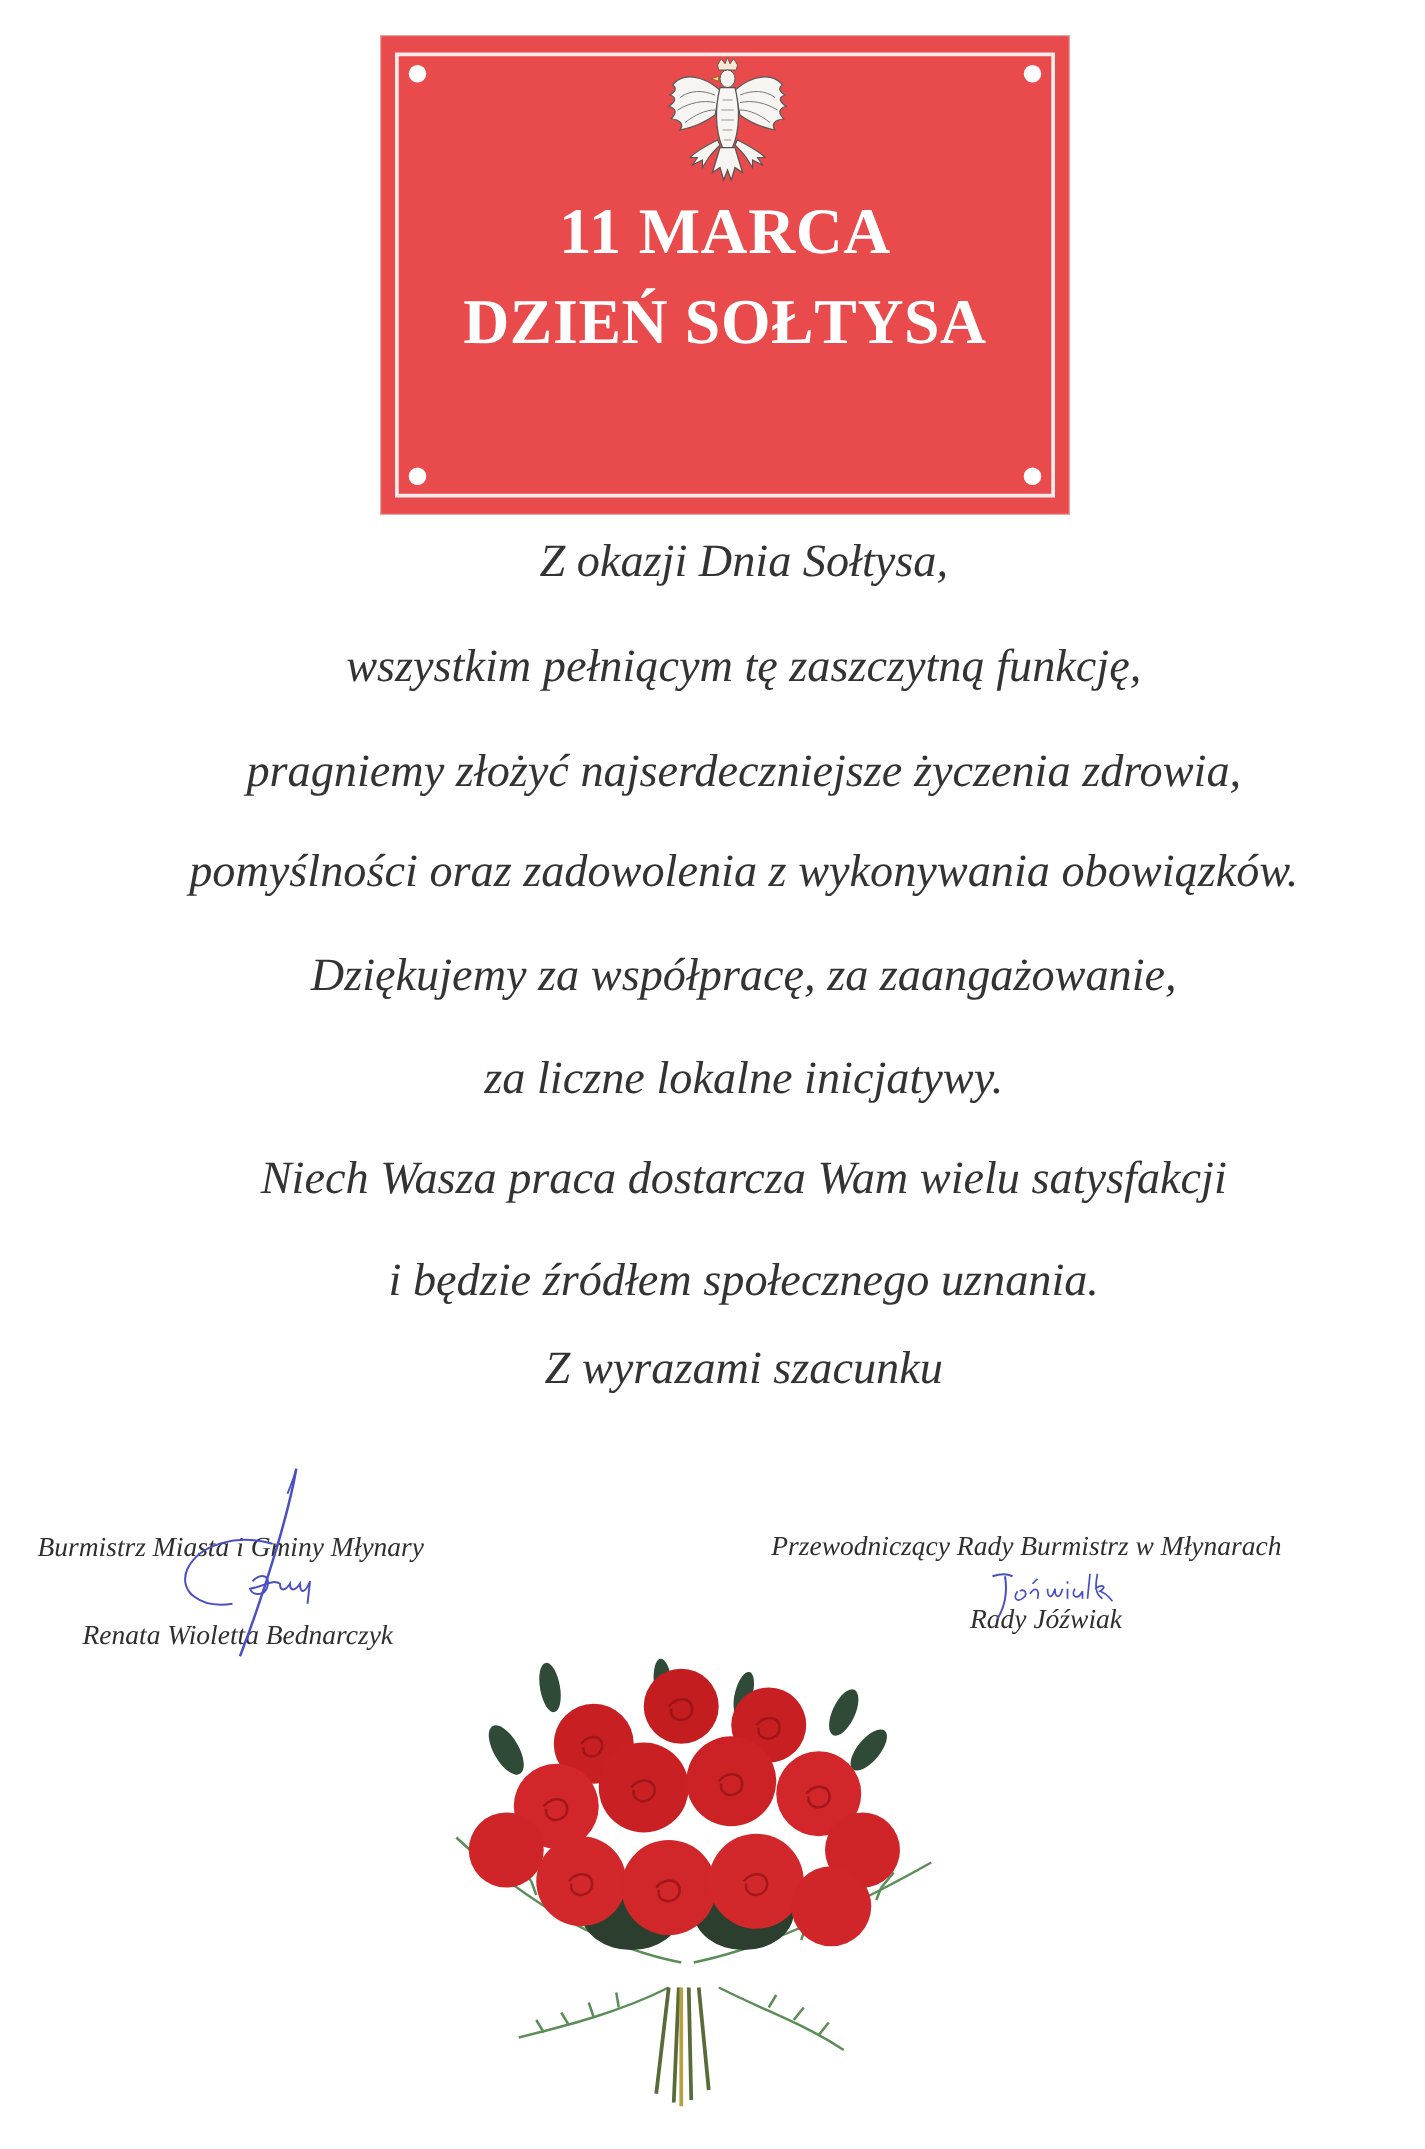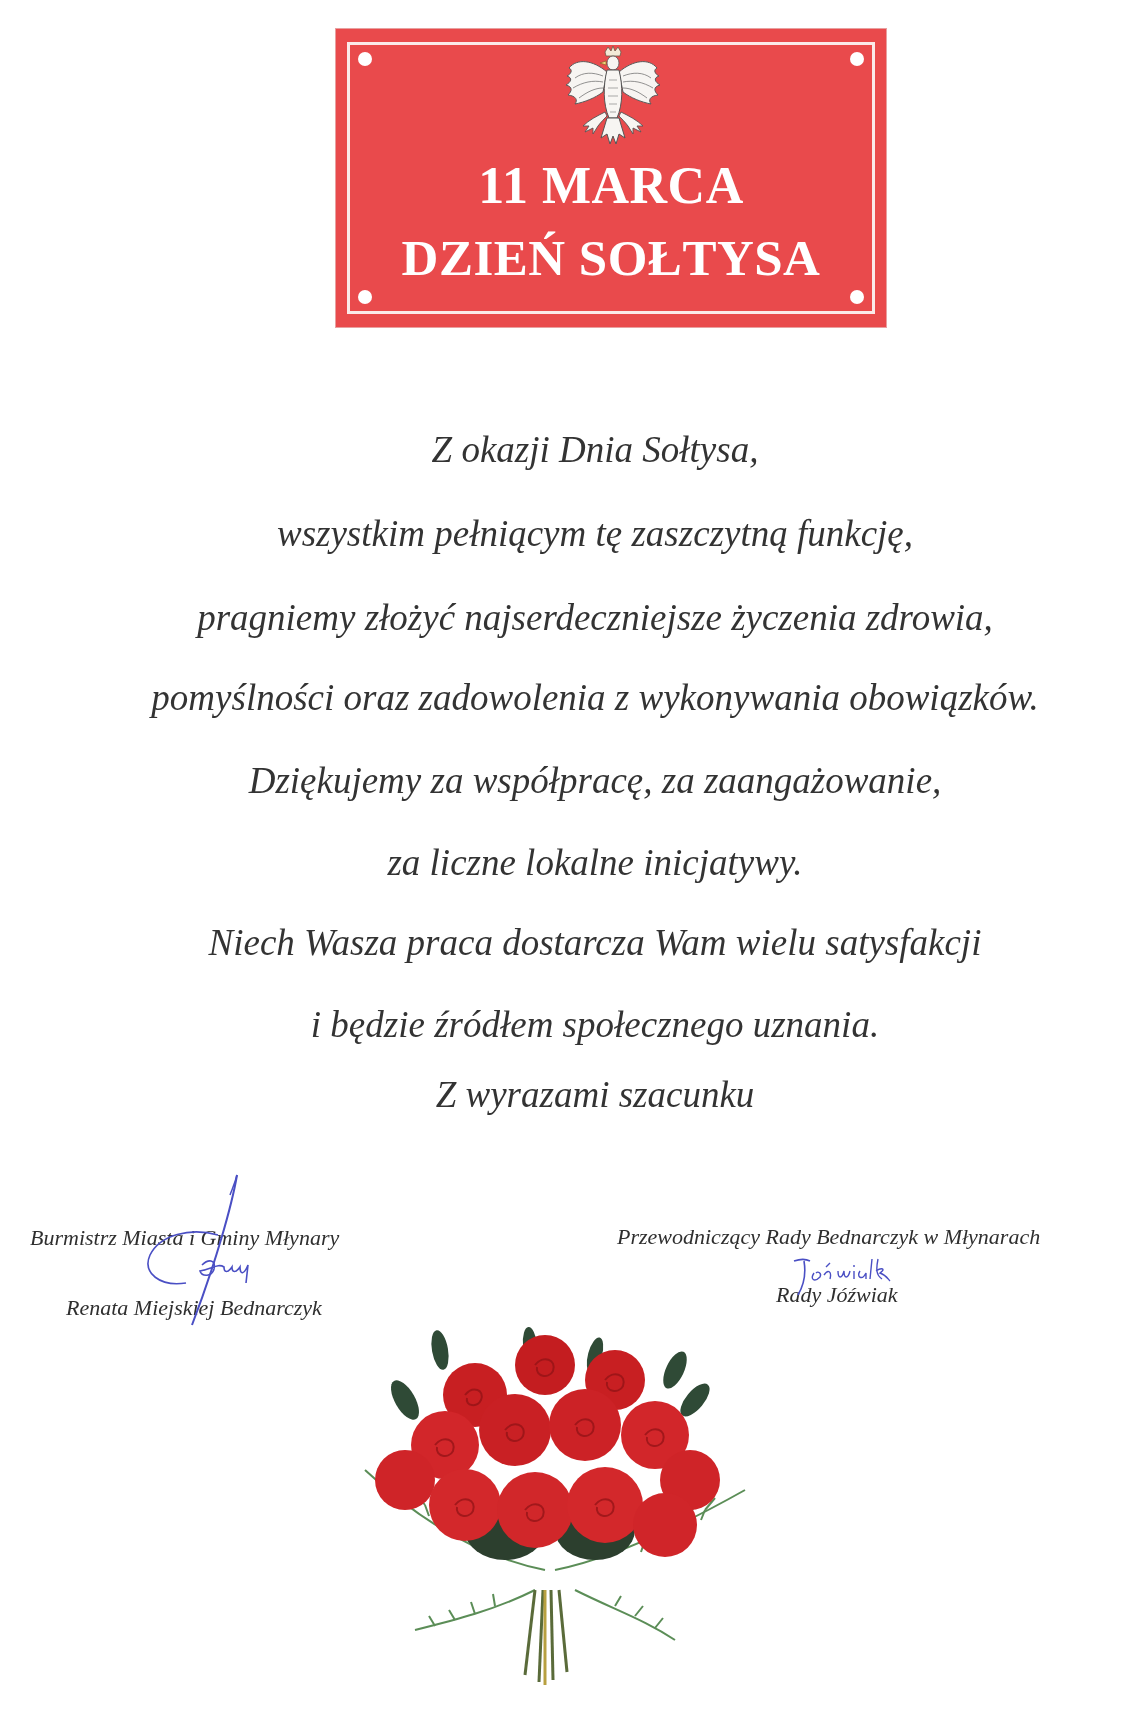--- a/index.html
+++ b/index.html
@@ -1,18 +1,18 @@
 <!DOCTYPE html>
 <html><head>
 <meta charset="utf-8">
 <style>
   html, body { margin: 0; padding: 0; background: #ffffff; }
   body { width: 1140px; height: 1719px; position: relative; overflow: hidden; }
   .plate {
-    position: absolute; left: 335px; top: 28px; width: 552px; height: 300px;
+    position: absolute; left: 304px; top: 28px; width: 552px; height: 384px;
     background: #e94a4c;
     box-shadow: 0 0 0 1px #e8a0a0 inset;
   }
   .plate-border {
     position: absolute; left: 12px; top: 14px; right: 12px; bottom: 14px;
     border: 3px solid #fbeaea;
   }
   .dot { position: absolute; width: 14px; height: 14px; border-radius: 50%; background: #ffffff; }
   .dot.tl { left: 23px; top: 24px; }
   .dot.tr { right: 23px; top: 24px; }
@@ -81,29 +81,29 @@
 <div class="greeting" style="top:512px;">wszystkim pełniącym tę zaszczytną funkcję,</div>
 <div class="greeting" style="top:596px;">pragniemy złożyć najserdeczniejsze życzenia zdrowia,</div>
 <div class="greeting" style="top:676px;">pomyślności oraz zadowolenia z wykonywania obowiązków.</div>
 <div class="greeting" style="top:759px;">Dziękujemy za współpracę, za zaangażowanie,</div>
 <div class="greeting" style="top:841px;">za liczne lokalne inicjatywy.</div>
 <div class="greeting" style="top:921px;">Niech Wasza praca dostarcza Wam wielu satysfakcji</div>
 <div class="greeting" style="top:1003px;">i będzie źródłem społecznego uznania.</div>
 <div class="greeting" style="top:1073px;">Z wyrazami szacunku</div>
 
 <div class="sig-title" style="left:30px; top:1224px;">Burmistrz Miasta i Gminy Młynary</div>
-<div class="sig-name" style="left:66px; top:1294px;">Renata Miejskiej Bednarczyk</div>
+<div class="sig-name" style="left:66px; top:1294px;">Renata Wioletta Bednarczyk</div>
 <svg class="signature-scribble" style="left:120px; top:1165px;" width="180" height="170" viewBox="0 0 180 170">
   <path d="M117 10 C112 40 95 100 72 160" stroke="#4a4fc4" stroke-width="2" fill="none"></path>
   <path d="M117 10 C115 18 113 22 110 30" stroke="#4a4fc4" stroke-width="1.5" fill="none"></path>
   <path d="M98 70 C70 62 40 70 30 90 C22 108 40 122 66 118" stroke="#4a4fc4" stroke-width="1.6" fill="none"></path>
   <path d="M82 100 C88 94 96 94 94 104 C92 112 82 112 80 106 C92 104 98 98 104 102 C104 108 108 108 112 102 C112 108 116 108 120 102 C120 110 124 110 128 100 L126 118" stroke="#4a4fc4" stroke-width="1.6" fill="none"></path>
 </svg>
 
-<div class="sig-title" style="left:617px; top:1223px;">Przewodniczący Rady Bednarczyk w Młynarach</div>
+<div class="sig-title" style="left:617px; top:1223px;">Przewodniczący Rady Burmistrz w Młynarach</div>
 <div class="sig-name" style="left:776px; top:1281px;">Rady Jóźwiak</div>
 <svg class="signature-scribble" style="left:790px; top:1255px;" width="110" height="50" viewBox="0 0 110 50">
   <path d="M4 6 C10 4 16 4 20 6 M14 6 C16 18 14 30 8 40" stroke="#4a4fc4" stroke-width="1.6" fill="none"></path>
   <path d="M24 18 C20 24 24 28 30 22 C32 18 28 16 26 18" stroke="#4a4fc4" stroke-width="1.4" fill="none"></path>
   <path d="M36 12 L40 8 M34 20 C38 14 42 16 40 24" stroke="#4a4fc4" stroke-width="1.4" fill="none"></path>
   <path d="M48 16 C48 24 52 24 54 16 C54 24 58 24 60 16 M64 10 L64 12 M64 16 L64 24" stroke="#4a4fc4" stroke-width="1.4" fill="none"></path>
   <path d="M70 16 C66 22 72 26 76 18 L76 24 M82 4 L80 24 M88 4 C86 14 86 20 92 24 M86 16 C92 12 96 14 90 18 C96 20 98 24 100 26" stroke="#4a4fc4" stroke-width="1.4" fill="none"></path>
 </svg>
 
 <svg class="bouquet" viewBox="0 0 420 380">

